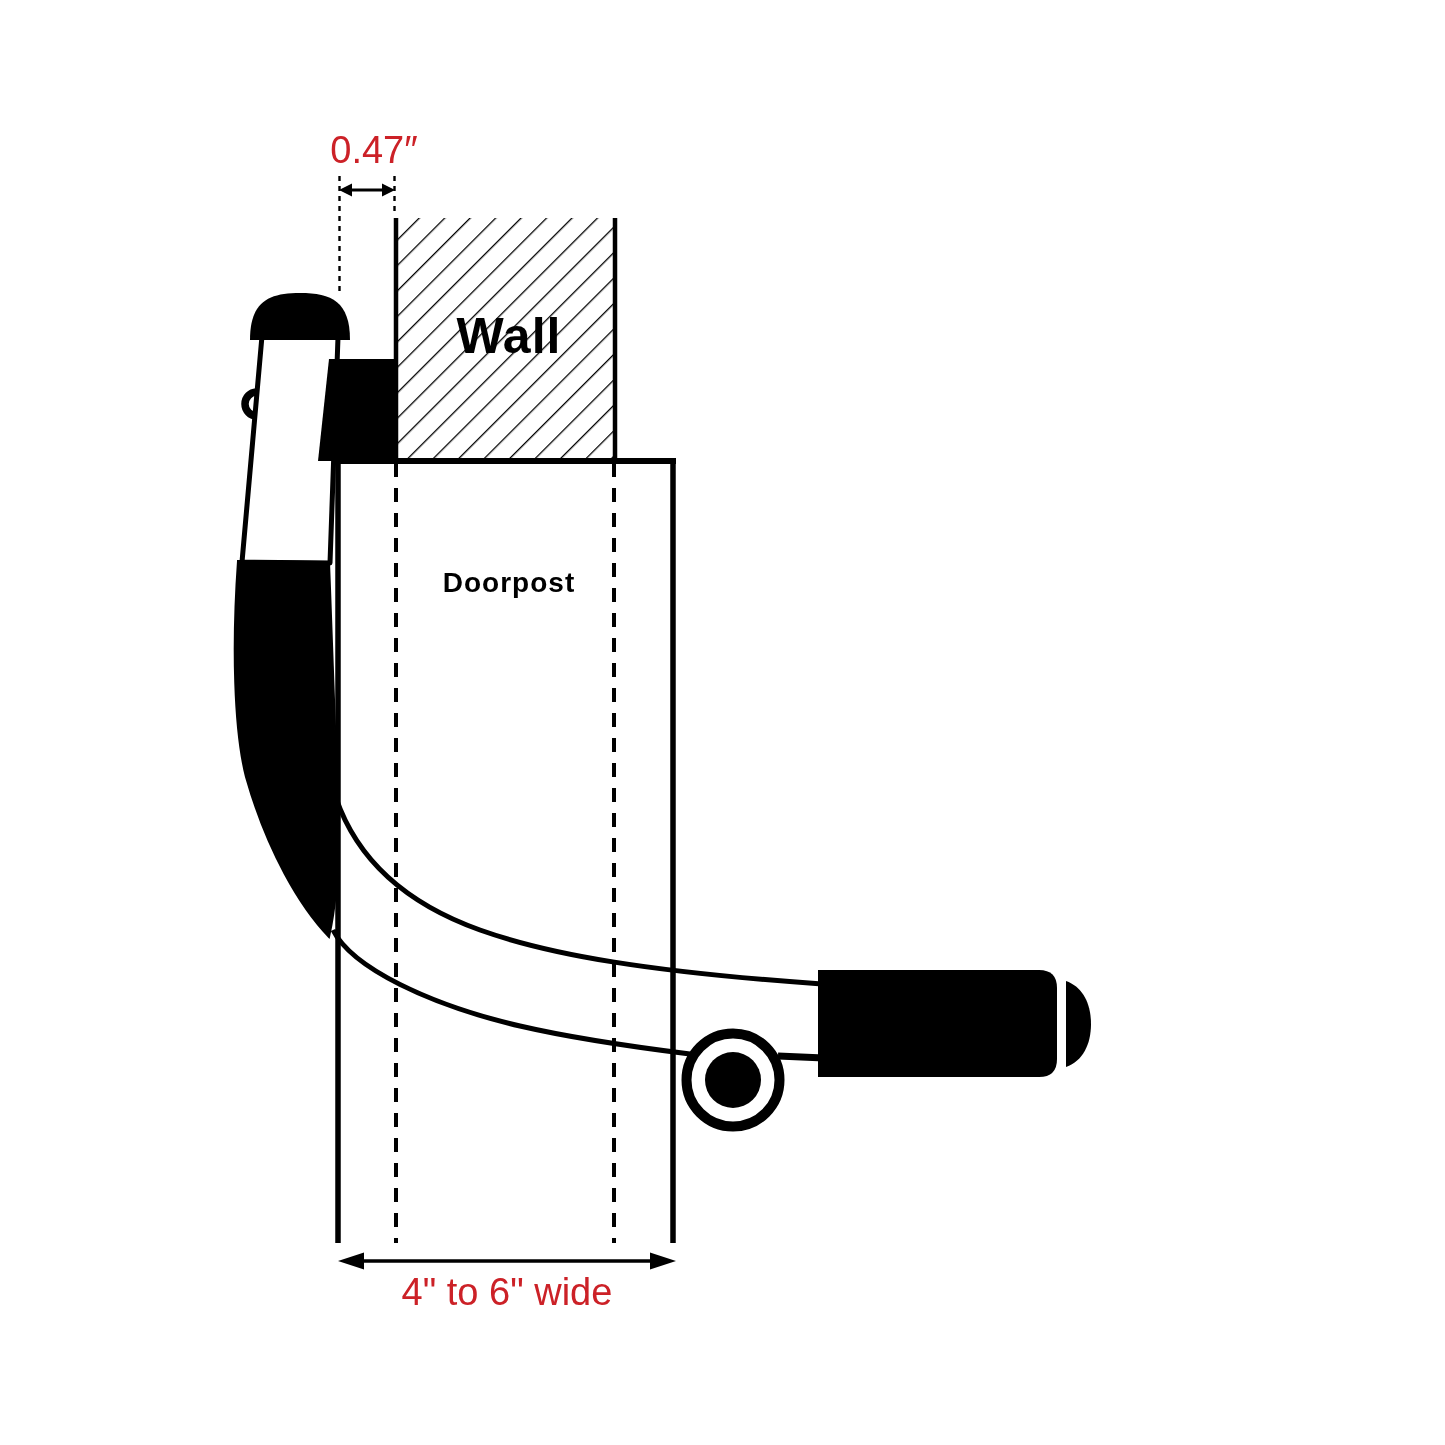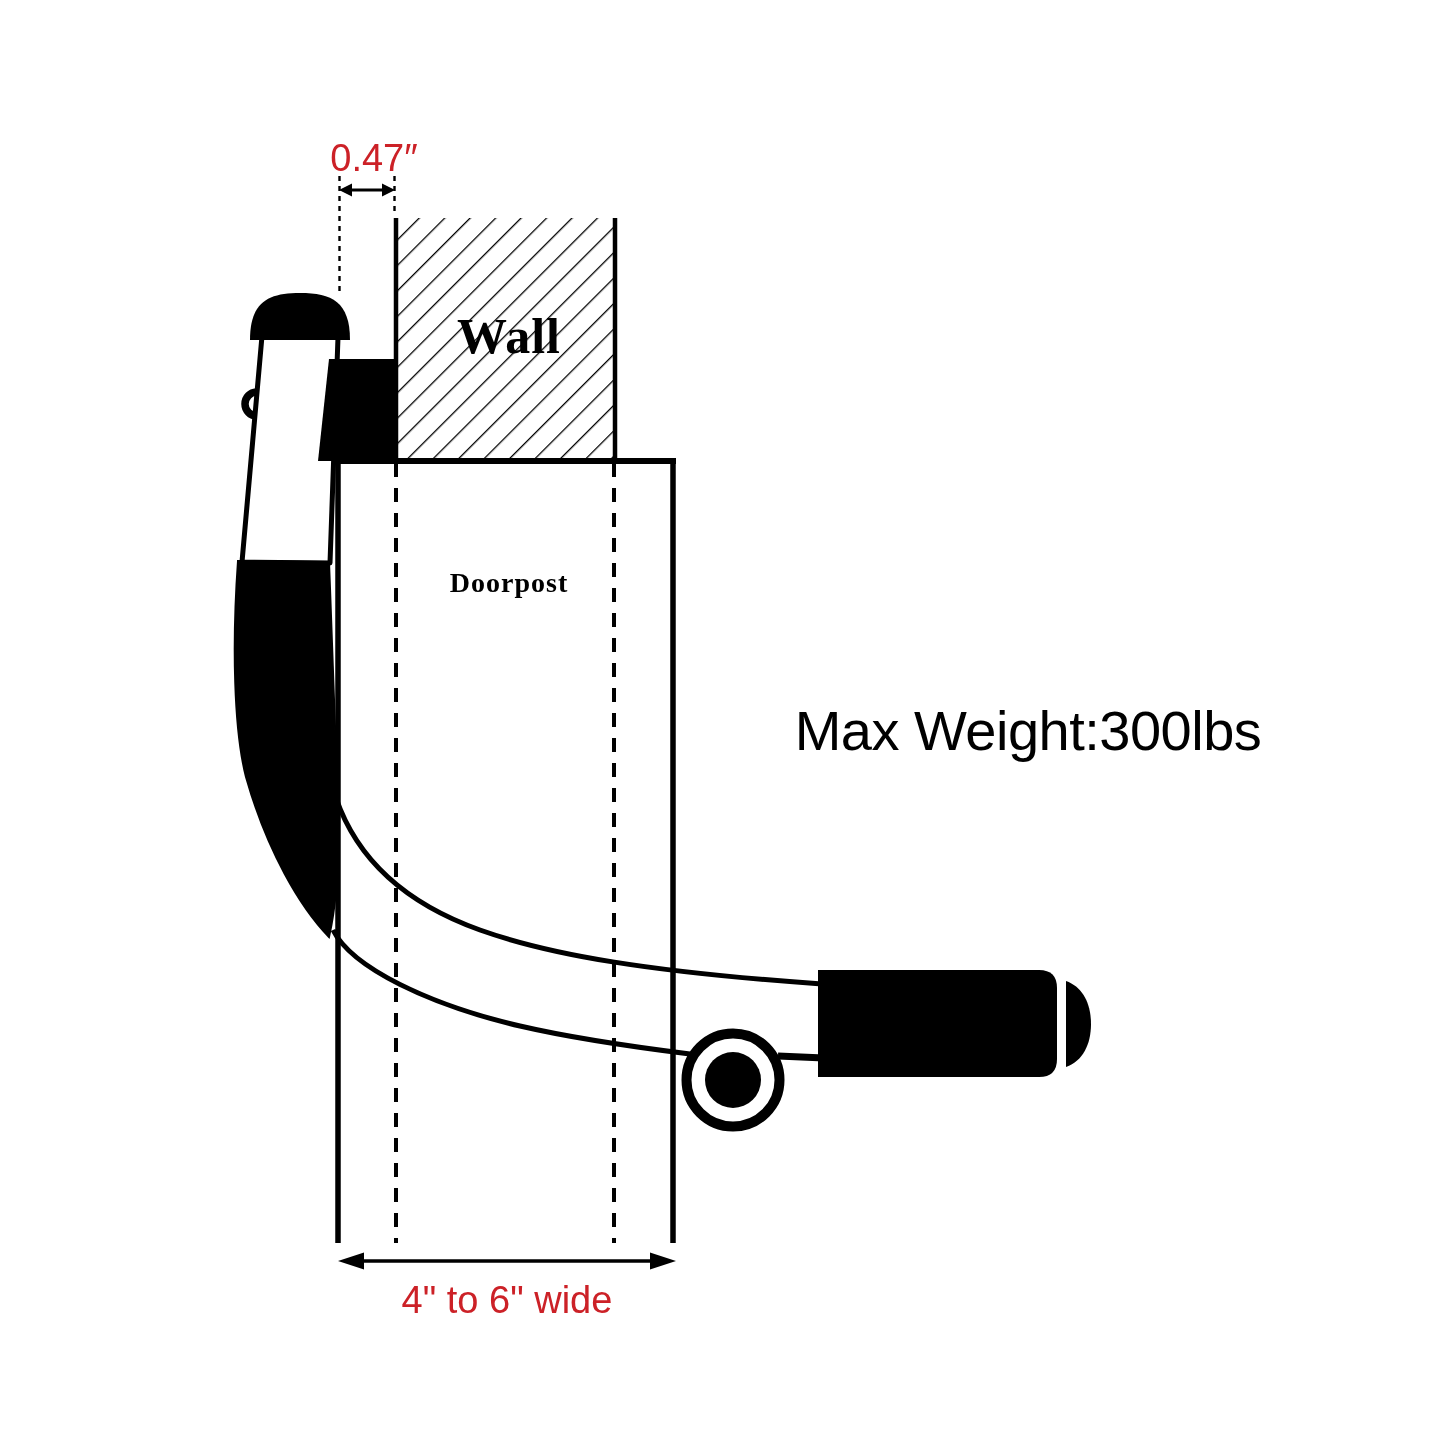--- a/index.html
+++ b/index.html
@@ -18,24 +18,24 @@
   .canvas svg{position:absolute;left:0;top:0;}
   .label{
     position:absolute;
     white-space:nowrap;
     line-height:1;
     transform:translateX(-50%);
     color:var(--ink);
     user-select:none;
   }
   .serif-label{
-    font-family:Liberation Serif, serif;
+    font-family:Liberation Sans, sans-serif;
     font-weight:bold;
   }
-  .red-label{color:var(--accent-red);margin-top:8px;}
+  .red-label{color:var(--accent-red);}
   .wall-label{left:509px;top:311px;font-size:50px;letter-spacing:1px;}
   .doorpost-label{left:509px;top:569px;font-size:28px;letter-spacing:1px;}
   .max-weight-label{left:1028px;top:703px;font-size:56px;letter-spacing:-0.5px;}
   .gap-dim-label{left:374px;top:131px;font-size:38px;}
   .width-dim-label{left:507px;top:1273px;font-size:38px;}
 
   
   .s-ink{stroke:var(--ink);}
   .f-ink{fill:var(--ink);}
   .f-bg{fill:var(--background);}
@@ -102,15 +102,14 @@
       <path class="f-ink" d="M1066,981 C1083,987 1091,1004 1091,1024 C1091,1044 1083,1061 1066,1067 Z"></path>
 
       <circle class="f-bg s-ink" cx="733" cy="1080" r="46.5" stroke-width="10"></circle>
       <circle class="f-ink" cx="733" cy="1080" r="28"></circle>
     </g>
   </svg>
 
   <div class="label red-label gap-dim-label">0.47″</div>
   <div class="label serif-label wall-label">Wall</div>
   <div class="label serif-label doorpost-label">Doorpost</div>
-  <div class="label max-weight-label">Max Weight:300lbs</div>
   <div class="label red-label width-dim-label">4" to 6" wide</div>
 </div>
 
 </body></html>

